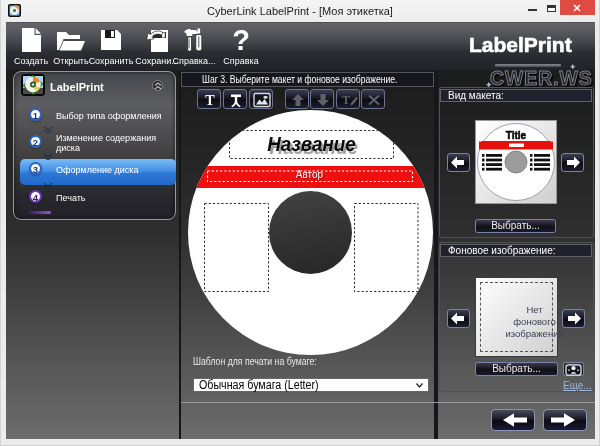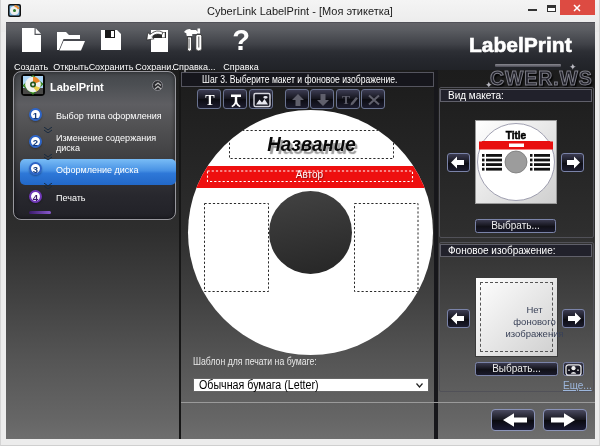--- a/index.html
+++ b/index.html
@@ -13,21 +13,21 @@
 #btnmax { position:absolute; left:546px; top:5px; width:9px; height:7px; border:1px solid #333; background:#fff; }
 #btnmax:before { content:""; position:absolute; left:0; top:0; width:7px; height:2px; background:#333; }
 #btnclose { position:absolute; left:559px; top:0px; width:35px; height:15px; background:#dd4b42; }
 #btnclose svg { position:absolute; left:13px; top:3.5px; }
 
 #app { position:absolute; left:5px; top:22px; width:589px; height:417px; background:linear-gradient(180deg,#1a1a1a 0%,#1d1d1d 15%,#202020 21.6%,#262626 35%,#2e2e2e 50%,#424242 66.7%,#555555 81%,#666666 95.4%,#6e6e6e 100%); }
 
 #toolbar { position:absolute; left:0; top:0; width:589px; height:48px; border-top:1px solid #515158; background:linear-gradient(#636368 0%, #5a5c61 15%, #404248 45%, #2d2f35 60%, #25272d 80%, #212328 100%); }
 .tbitem { position:absolute; top:4px; text-align:center; color:#fff; white-space:nowrap; }
 .tbitem svg { display:block; margin:0 auto; }
-.tblabel { font-size:9px; color:#fdfdfd; margin-top:9px; }
+.tblabel { font-size:9px; color:#fdfdfd; margin-top:3px; }
 #logo { position:absolute; left:463px; top:10px; width:110px; color:#fff; font-size:21px; font-weight:bold; -webkit-text-stroke:0.6px #fff; letter-spacing:0px; }
 
 #wm { position:absolute; left:484px; top:45px; width:120px; font-size:20px; font-weight:bold; letter-spacing:1px; color:#22222a; -webkit-text-stroke:1px #7e7e88; text-shadow:1.5px 1.5px 2px #000; transform:scaleX(0.97); transform-origin:left; }
 
 #nav { position:absolute; left:7px; top:49px; width:163px; height:149px; border:1px solid #98989e; border-radius:8px; box-shadow:inset 0 0 4px rgba(0,0,0,0.55); background:linear-gradient(180deg,#44474b 0%,#4b4e52 8%,#5e5e62 22%,#525254 36%,#454547 52%,#36363a 68%,#28282e 84%,#212127 100%); }
 #navlogo { position:absolute; left:7px; top:2px; width:24px; height:22px; }
 #navtitle { position:absolute; left:36px; top:9px; color:#fff; font-weight:bold; font-size:11px; }
 #navcol { position:absolute; left:138px; top:8px; width:11px; height:11px; border-radius:50%; background:#2a2a2e; border:1px solid #88888e; color:#ccc; }
 .step { position:absolute; left:8px; width:148px; height:24px; }
 .stepc { position:absolute; left:7px; top:1px; width:13px; height:13px; border-radius:50%; border:2.5px solid #2d64c6; color:#123a7c; font-size:9.5px; font-weight:bold; text-align:center; line-height:12.5px; transform:translateZ(0); background:radial-gradient(circle at 50% 32%, #ffffff 52%, #eef4fc 75%, #d4e4f6 100%); box-shadow:0 1px 2px rgba(0,0,0,0.35); }

